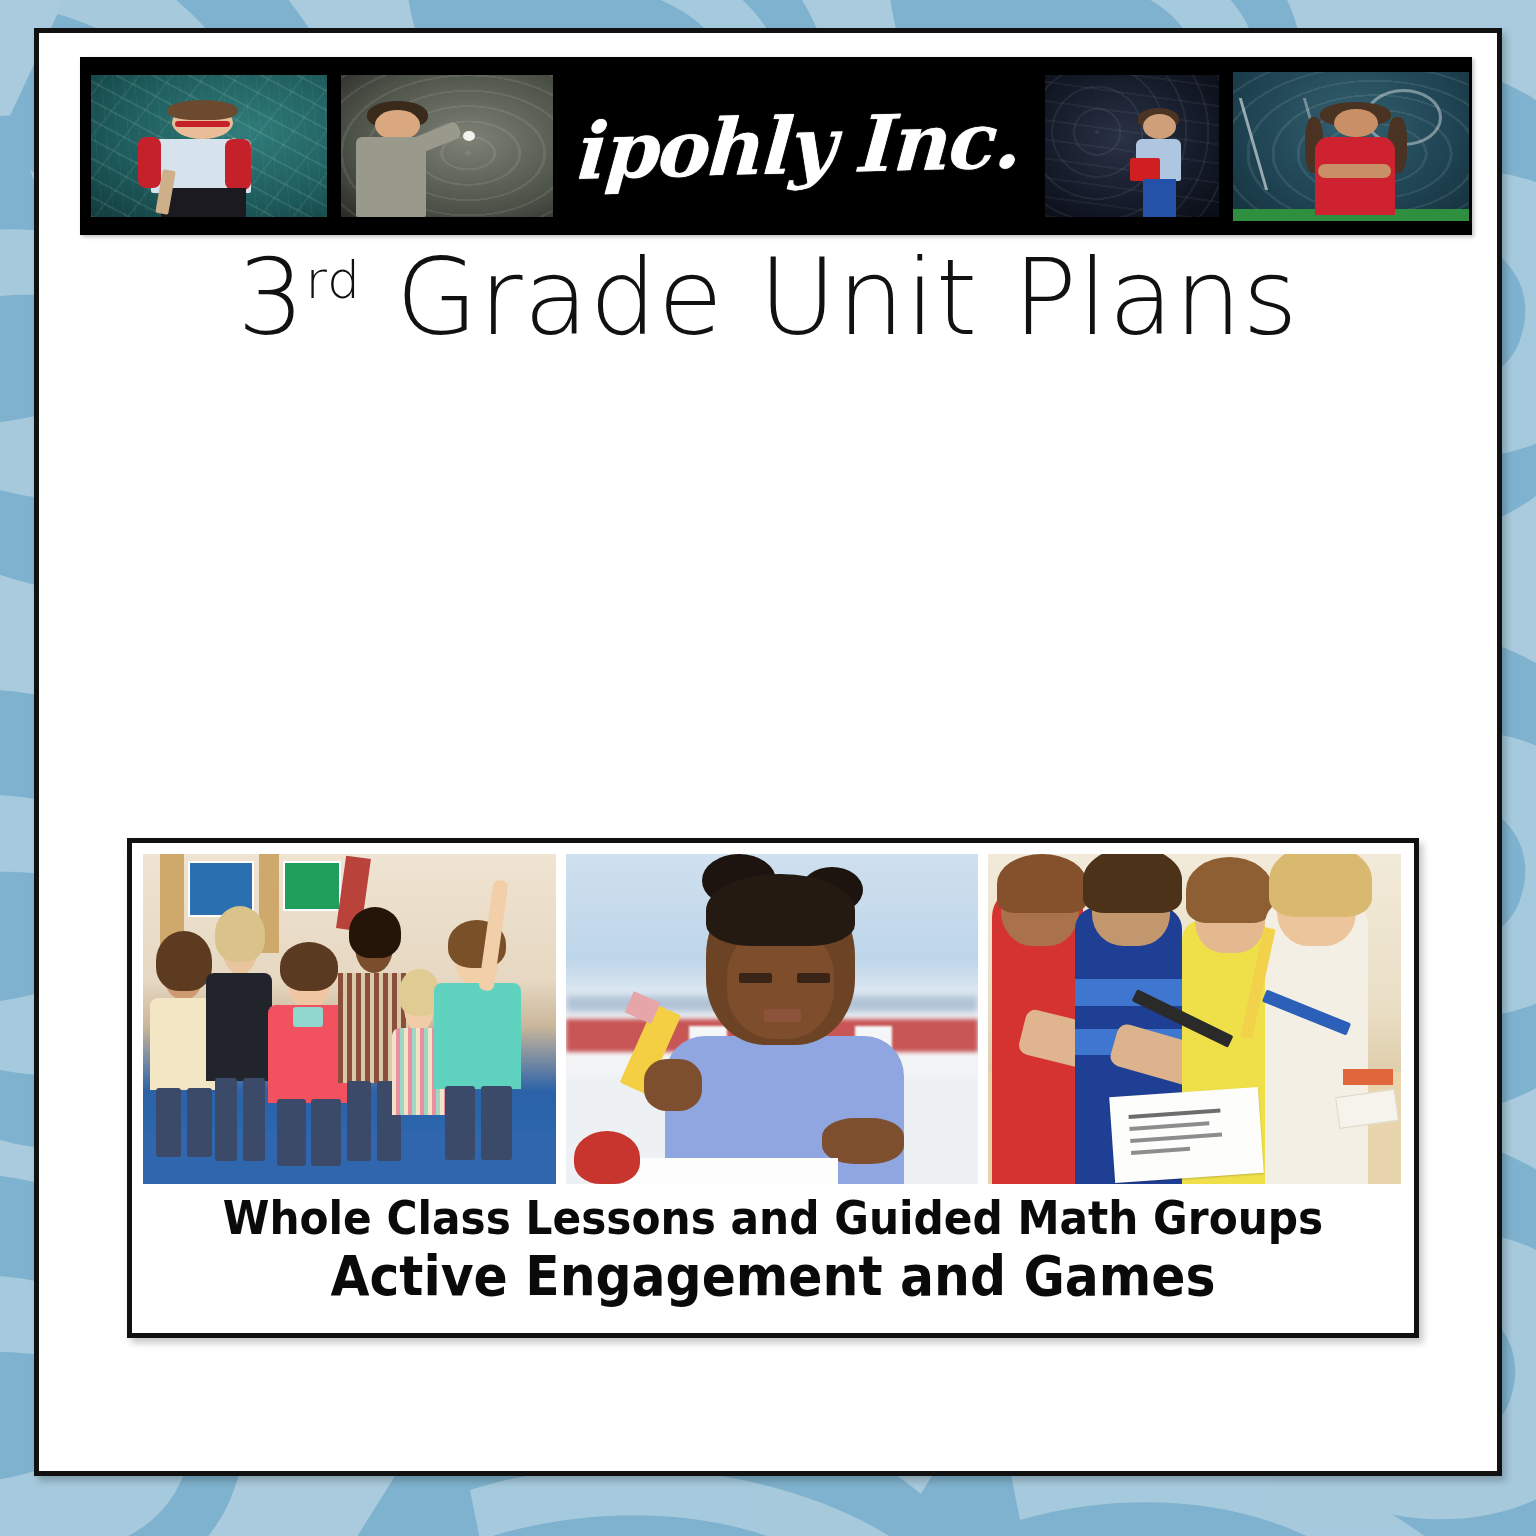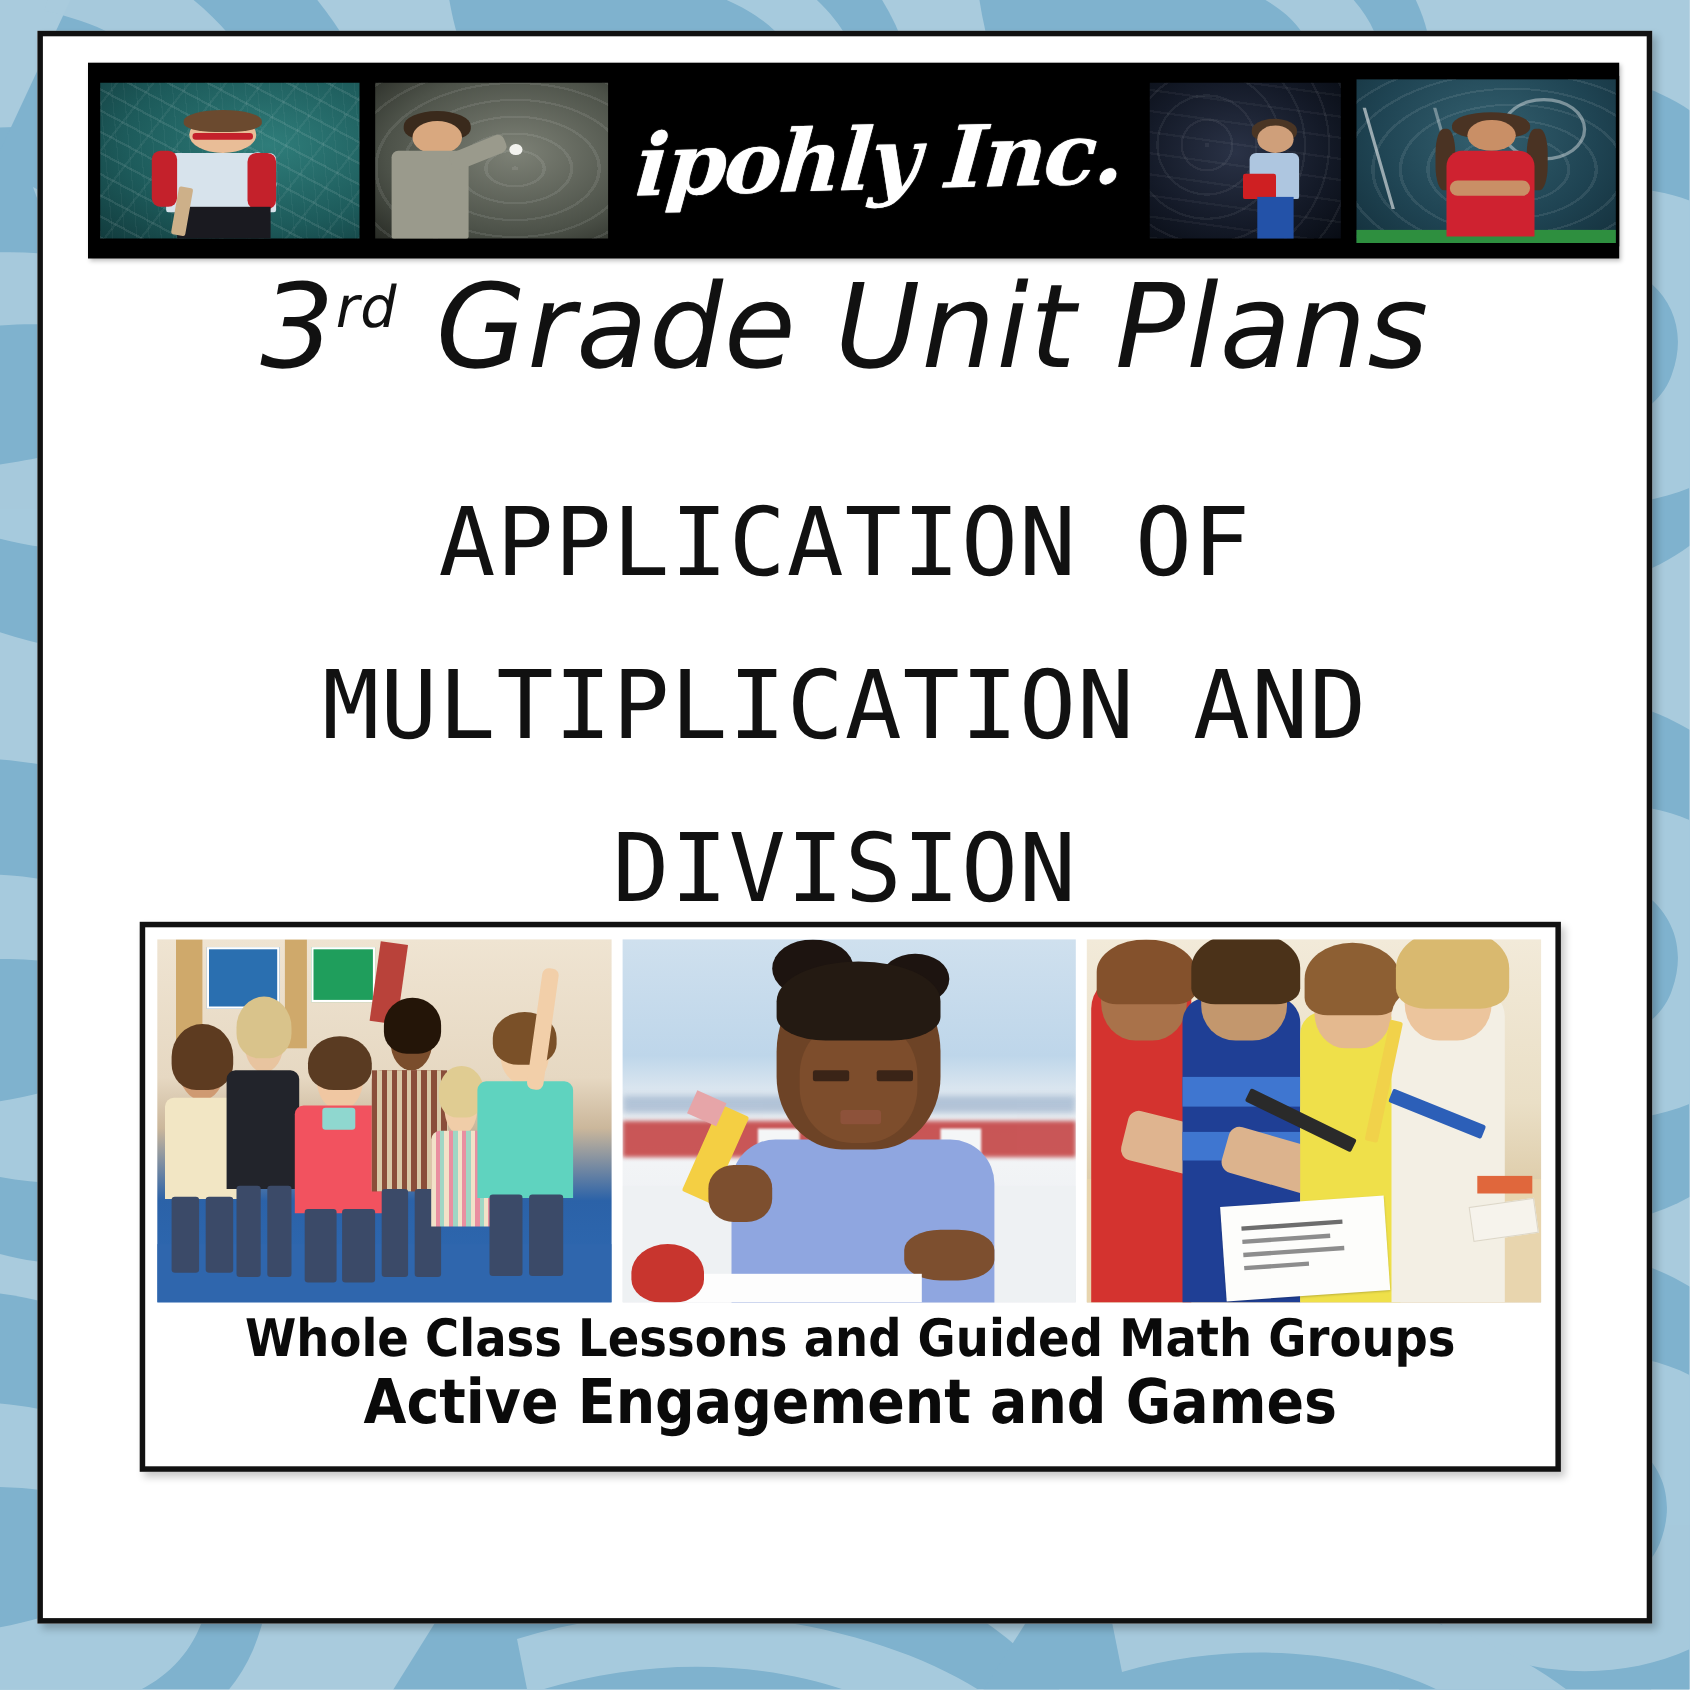--- a/index.html
+++ b/index.html
@@ -85,21 +85,21 @@
   .head{position:absolute;border-radius:50%;}
   .body{position:absolute;border-radius:6px 6px 2px 2px;}
   .arm{position:absolute;border-radius:6px;}
   .hair{position:absolute;border-radius:50% 50% 40% 40%;}
 
   
   #title{
     position:absolute;left:0;right:0;top:212px;text-align:center;
     font-family:"DejaVu Sans", sans-serif;
     font-weight:300;font-size:106px;line-height:1.0;color:#111;
-    letter-spacing:1px;white-space:nowrap;font-style:italic;
+    letter-spacing:1px;white-space:nowrap;
   }
   #title .sup{font-size:52px;vertical-align:super;line-height:1;}
 
   #subtitle{
     position:absolute;left:40px;right:40px;top:388px;
     text-align:center;color:#111;
     font-family:"DejaVu Sans Mono", monospace;
     font-weight:300;font-size:86px;line-height:1.72;
     letter-spacing:1px;
   }
@@ -243,25 +243,20 @@
           <div class="body" style="left:2%;top:30%;width:94%;height:70%;background:#cf2230;border-radius:14px 14px 0 0;"></div>
           <div style="position:absolute;left:6%;top:54%;width:86%;height:13%;background:#c98f66;border-radius:8px;"></div>
         </div>
       </div>
     </div>
 
     <div id="title">
       <span>3</span><span class="sup">rd</span><span> Grade Unit Plans</span>
     </div>
 
-    <div id="subtitle">
-      <span class="ln">APPLICATION OF</span>
-      <span class="ln">MULTIPLICATION AND</span>
-      <span class="ln">DIVISION</span>
-    </div>
 
     <div id="bottombox">
 
       <div id="photostrip">
 
         <div class="pphoto room1">
           <div class="shelf" style="left:4%;top:0;width:6%;height:34%;"></div>
           <div class="shelf" style="left:28%;top:0;width:5%;height:30%;"></div>
           <div class="board" style="left:11%;top:2%;width:15%;height:16%;"></div>
           <div class="board" style="left:34%;top:2%;width:13%;height:14%;background:#1f9e5c;"></div>

